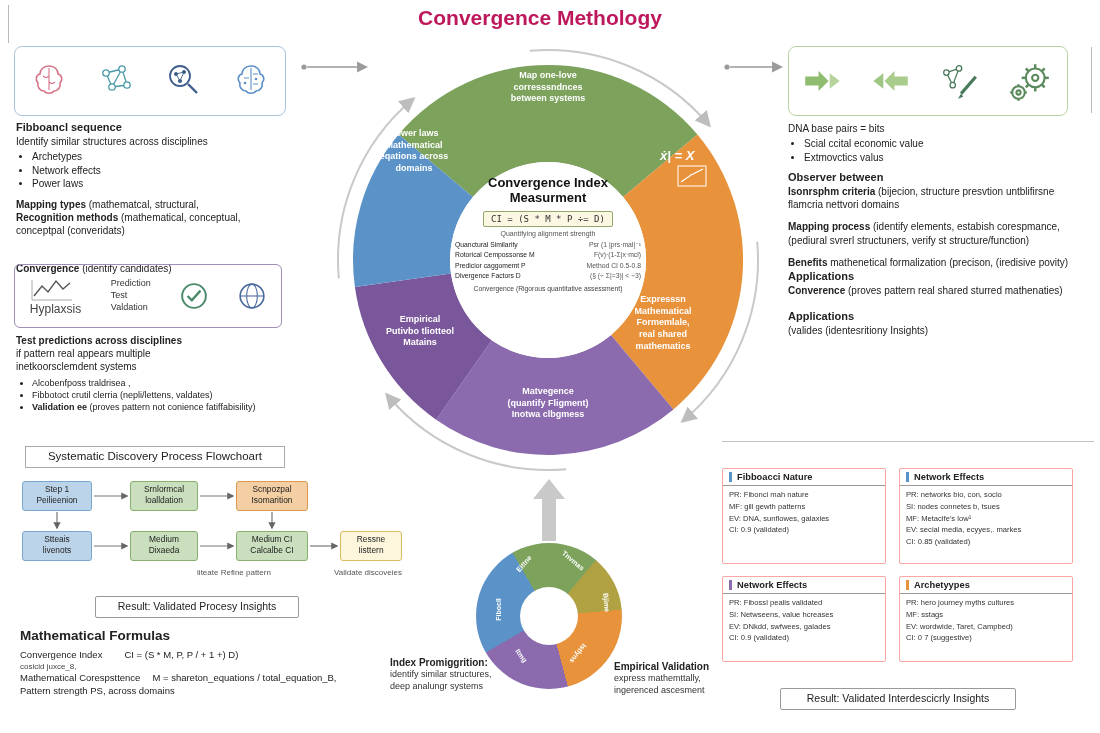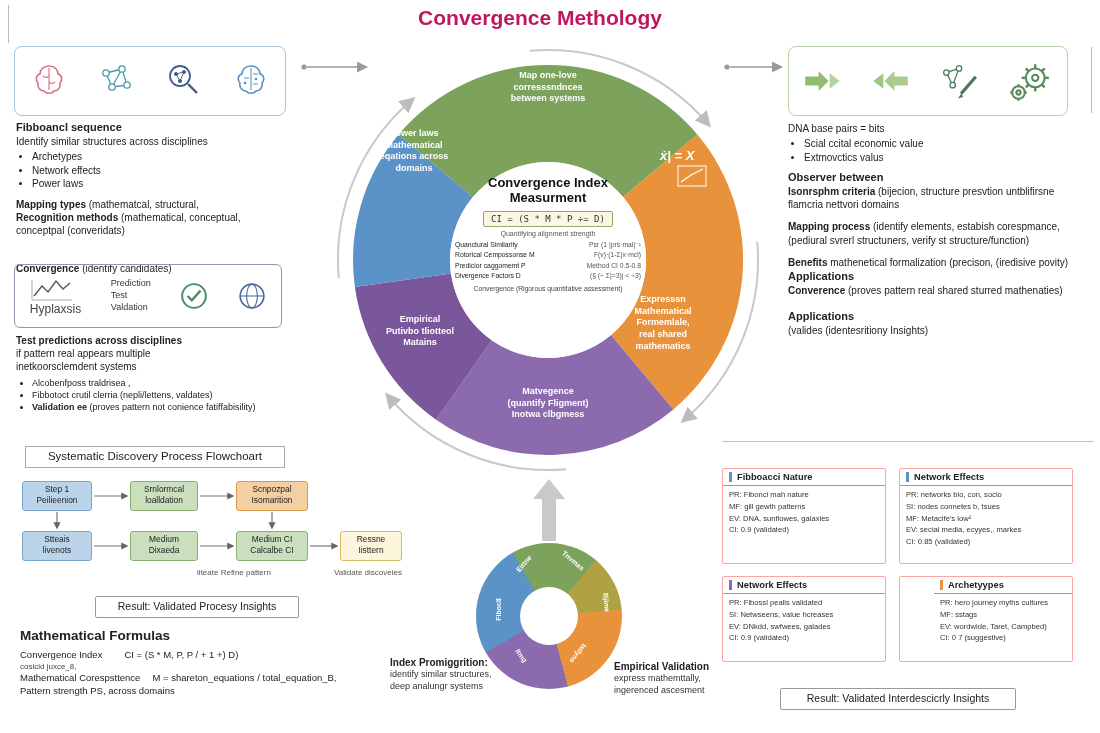--- a/index.html
+++ b/index.html
@@ -417,21 +417,21 @@
       <span class="accent" style="background:#8b6aad"></span>
       <span>Network Effects</span>
     </div>
     <div class="card-body">
       <div>PR: Fibossl pealis validated</div>
         <div>SI: Netwseens, value hcreases</div>
       <div>EV: DNkdd, swfwees, galades</div>
         <div>CI: 0.9 (validated)</div>
     </div>
   </div>
-  <div class="card" style="left:899px;top:576px;width:174px;height:86px;padding-left:34px;">
+  <div class="card" style="left:899px;top:576px;width:174px;height:86px;">
     <div class="card-head">
       <span class="accent" style="background:#e8923c"></span>
       <span>Archetyypes</span>
     </div>
     <div class="card-body">
       <div>PR: hero journey myths cultures</div>
         <div>MF: sstags</div>
       <div>EV: wordwide, Taret, Campbed)</div>
         <div>CI: 0 7 (suggestive)</div>
     </div>

